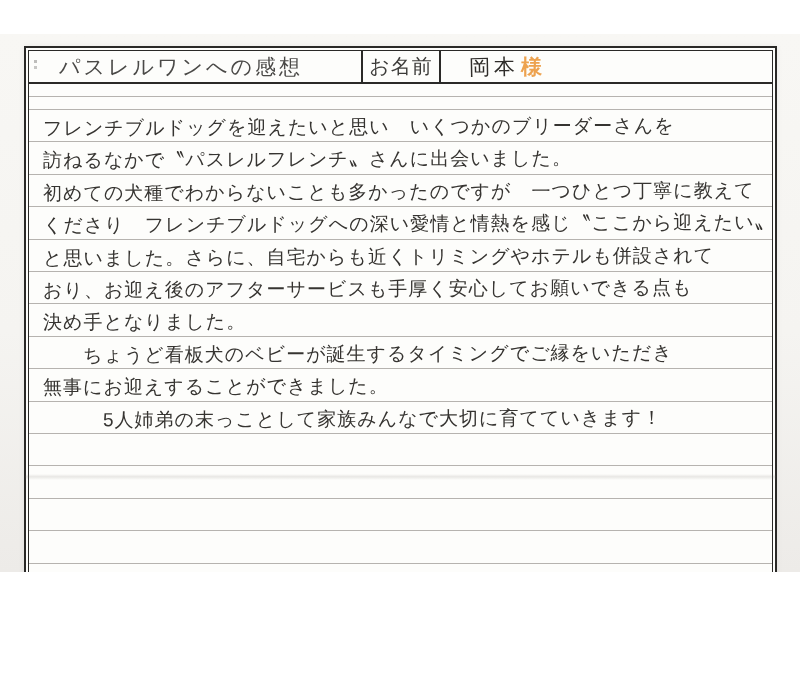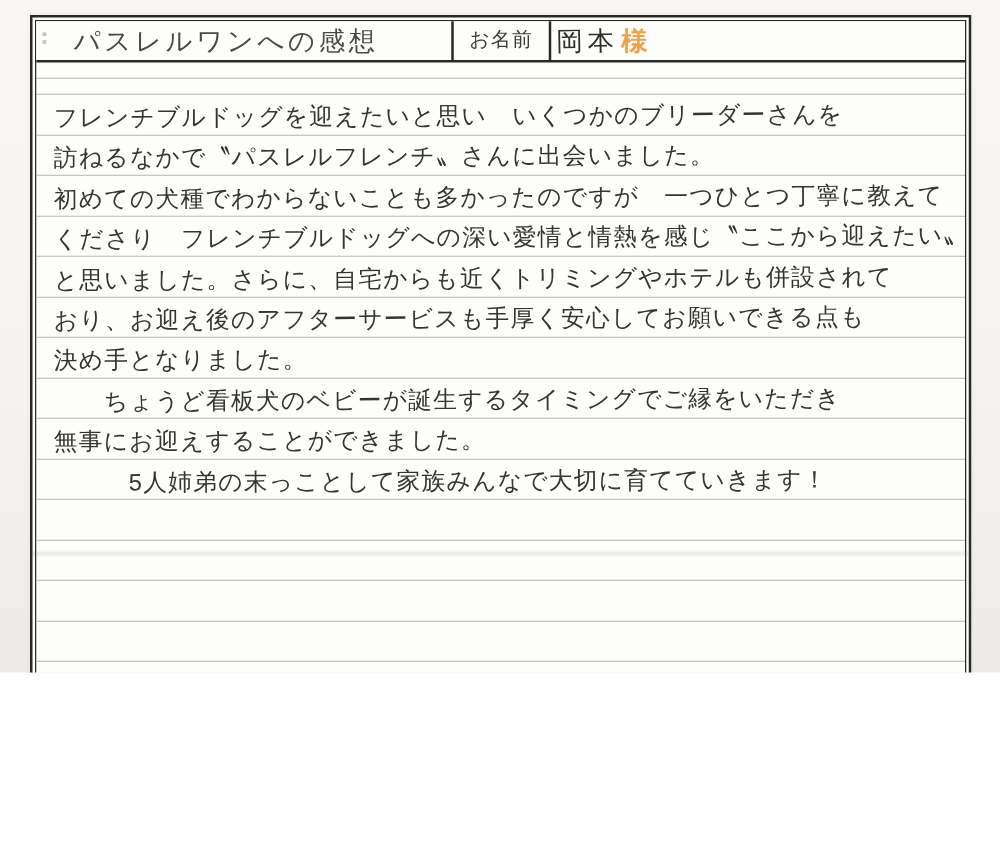--- a/index.html
+++ b/index.html
@@ -7,20 +7,21 @@
   html, body {
     width: 800px; height: 674px;
     font-family: "Liberation Sans", "DejaVu Sans", sans-serif;
   }
 
   .scan-page {
     position: relative;
     width: 800px; height: 538px;
     background: linear-gradient(180deg, #f8f7f4 0%, #f5f4f1 55%, #edebe8 100%);
     overflow: hidden;
+    margin-top: 34px;
   }
 
   
   .sheet-outer {
     position: absolute; left: 24px; top: 12px;
     width: 753px; height: 639px;
     border: 2px solid #2a2927;
     background: #fdfdfb;
     box-shadow: 0 0 6px rgba(0,0,0,0.06);
   }
@@ -50,26 +51,26 @@
     opacity: 0.55;
   }
   .form-title {
     font-size: 21px; letter-spacing: 3px; color: #4a4947; font-weight: 400;
   }
   .name-label-cell {
     flex: 0 0 80px;
     border-left: 2px solid #2a2927;
     border-right: 2px solid #2a2927;
     display: flex; align-items: center; justify-content: center;
-    font-size: 16px; color: #3c3b39; letter-spacing: 1px;
+    font-size: 20px; color: #3c3b39; letter-spacing: 1px;
   }
   .name-value-cell {
     flex: 0 0 331px;
     display: flex; align-items: center;
-    padding-left: 4px;
+    padding-left: 28px;
   }
   .name-value {
     font-size: 21px; color: #2f2d2a; letter-spacing: 4px;
     transform: rotate(-1deg);
   }
   .honorific {
     font-size: 21px; font-weight: 700; color: #eda24f;
     margin-left: 2px; letter-spacing: 1px;
   }
 

